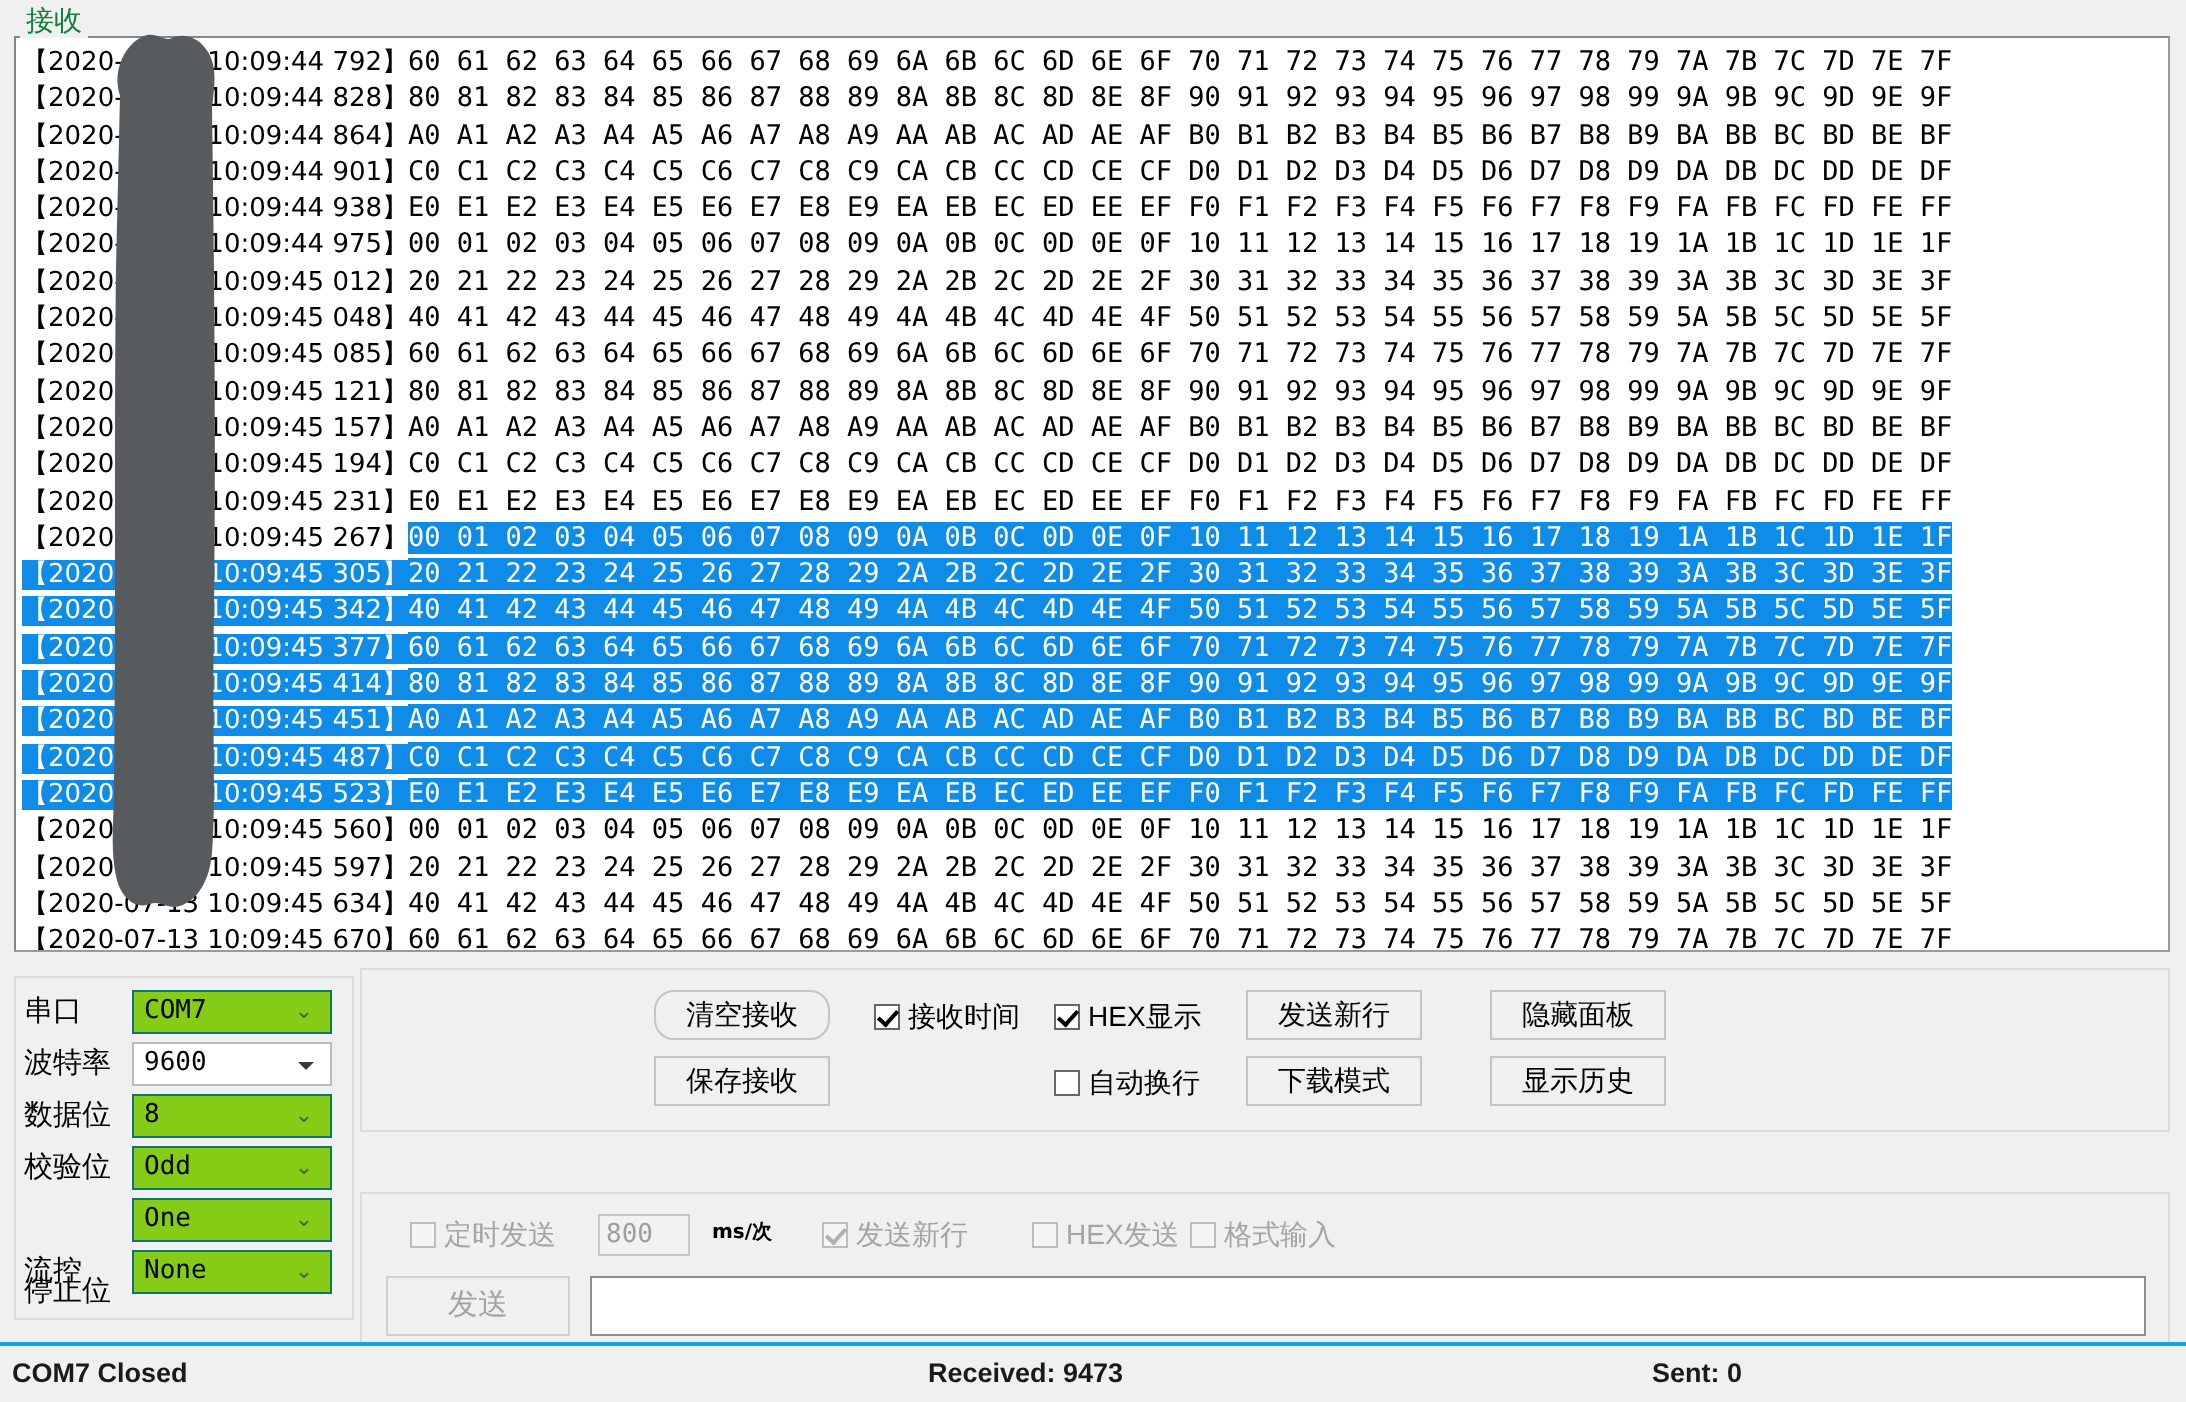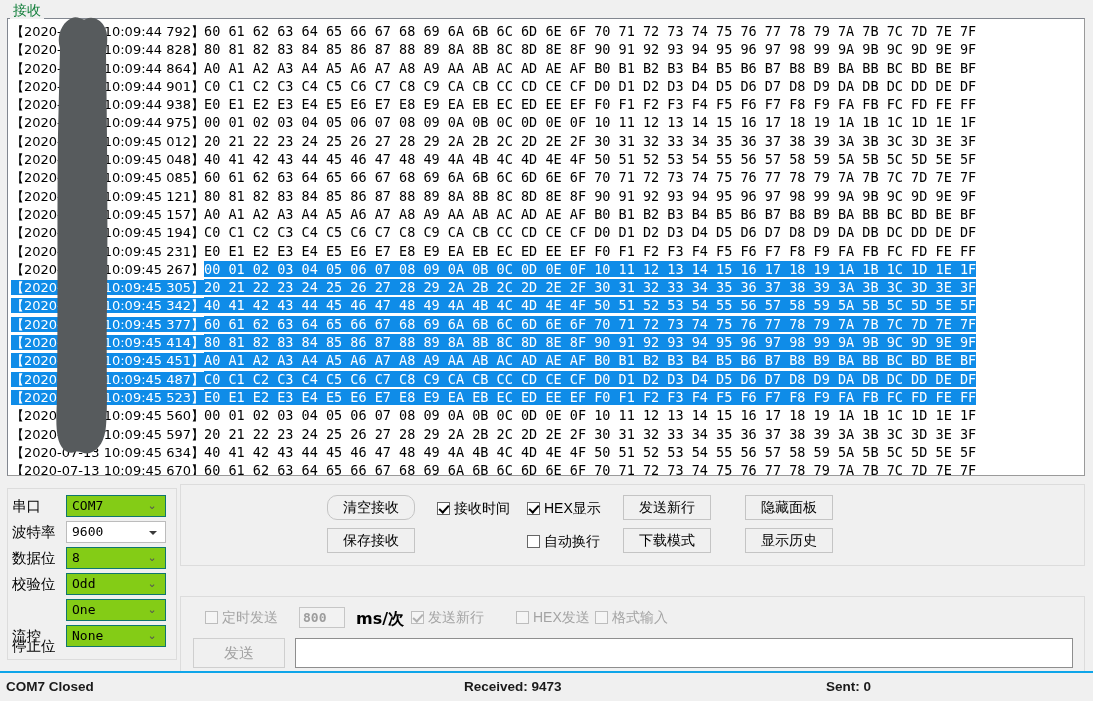--- a/index.html
+++ b/index.html
@@ -229,27 +229,26 @@
     left: 118px; top: 10px;
     width: 46px; height: 21px;
     border: 1px solid #c6c6c6;
     background: #f2f2f2;
     color: #9d9d9d;
     font-family: "DejaVu Sans Mono", monospace;
     font-size: 13px;
     line-height: 19px;
     padding-left: 3px;
     box-sizing: border-box;
-    font-weight: bold;
   }
   #ms-label {
     position: absolute;
     left: 175px; top: 12px;
     font-family: "DejaVu Sans", sans-serif;
-    font-size: 16px;
+    font-size: 10px;
     font-weight: bold;
     color: #000;
   }
   #send-btn {
     position: absolute;
     left: 12px; top: 41px;
     width: 92px; height: 30px;
     border: 1px solid #cfcfcf;
     background: #f0f0f0;
     color: #a2a2a2;

